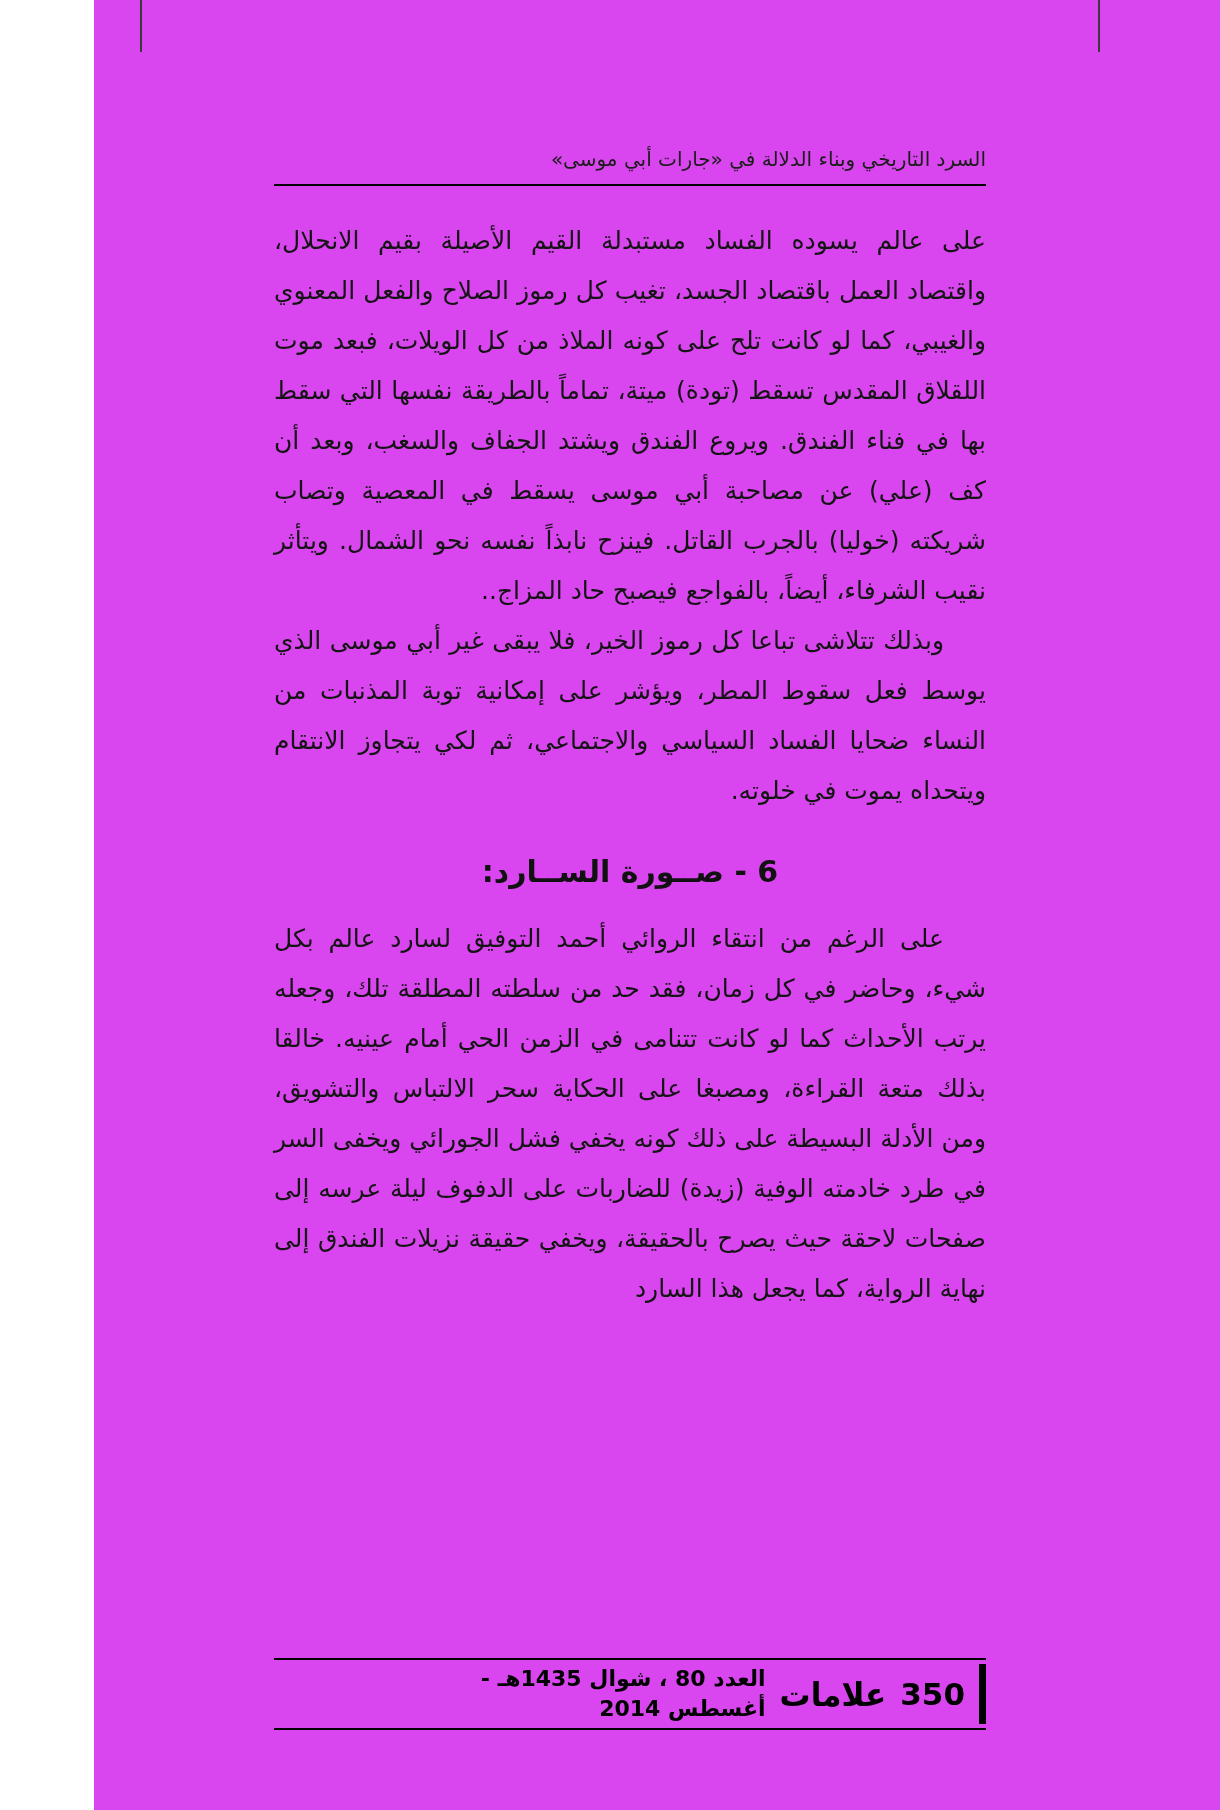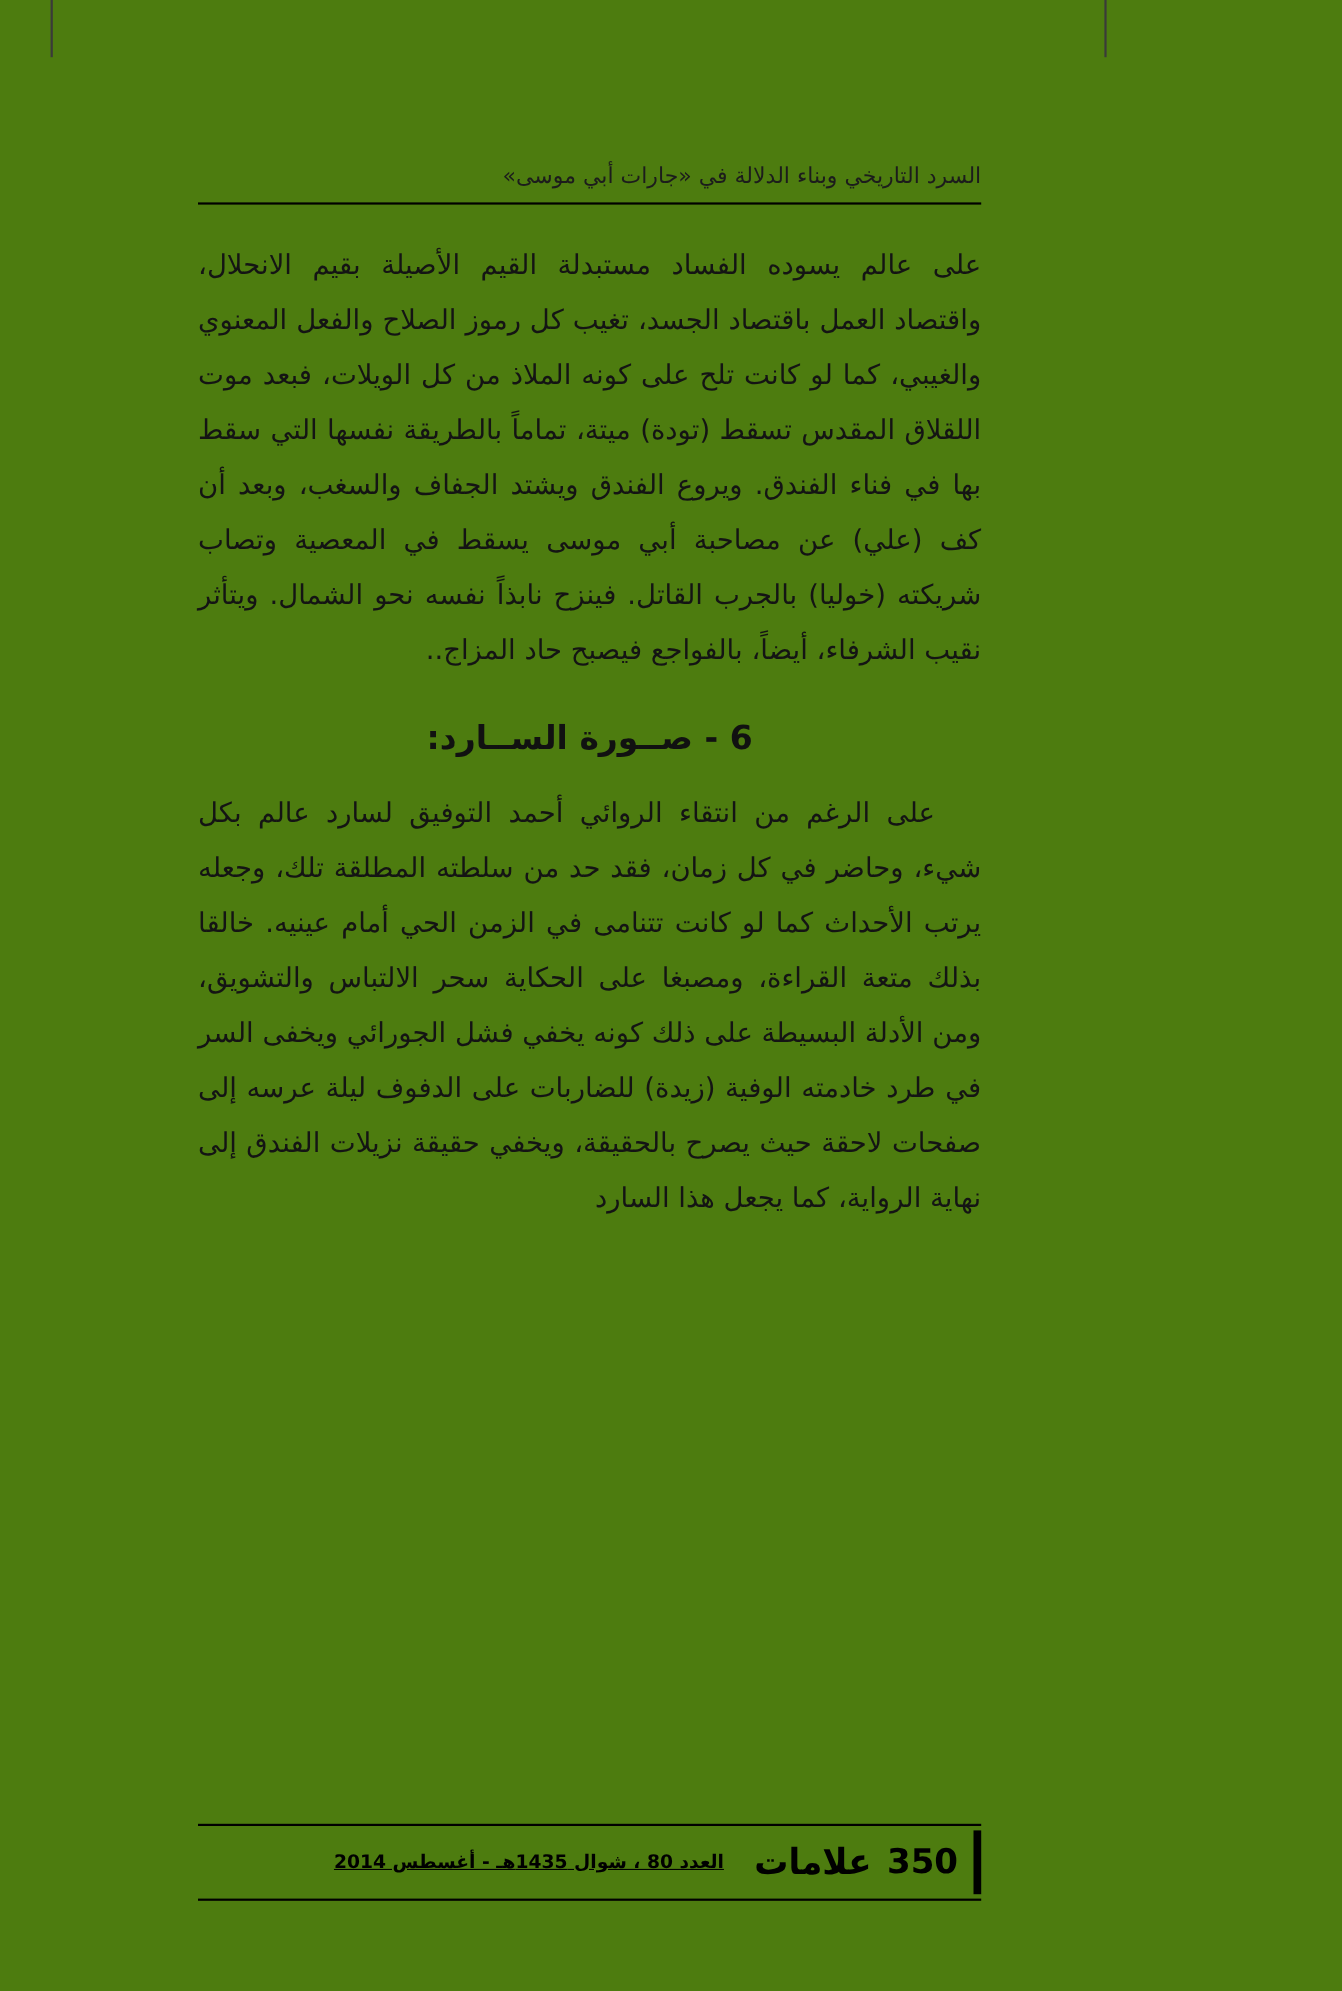--- a/index.html
+++ b/index.html
@@ -2,23 +2,23 @@
 <html lang="ar" dir="rtl"><head>
 <meta charset="utf-8">
 <style>
   html, body {
     margin: 0;
     padding: 0;
     background: #ffffff;
   }
   .page {
     position: relative;
-    width: 1220px;
+    width: 1126px;
     height: 1810px;
-    background: #4d7c0f;
+    background: #d946ef;
     font-family: "DejaVu Sans", sans-serif;
     color: #141414;
     overflow: hidden;
   }
   
   .crop {
     position: absolute;
     background: #3a3a3a;
   }
   .crop.tl { left: 46px; top: 0; width: 2px; height: 52px; }
@@ -97,48 +97,48 @@
     color: #000;
   }
   .journal-logo {
     font-size: 31px;
     font-weight: 900;
     letter-spacing: -1px;
     color: #000;
     transform: scaleY(1.05);
   }
   .issue-info {
-    font-size: 17px;
+    font-size: 22px;
     font-weight: bold;
     line-height: 30px;
     width: 368px;
     direction: rtl;
-    text-align: left;
+    text-align: right;
     color: #000;
-    text-decoration: underline;
   }
 </style>
 </head>
 <body>
 
 <div class="page">
 
   <div class="crop tl"></div>
   <div class="crop tr"></div>
 
   <div class="content">
 
     <header>
       <div class="running-head">السرد التاريخي وبناء الدلالة في «جارات أبي موسى»</div>
       <hr class="header-rule">
     </header>
 
     <main>
       <p class="para">على عالم يسوده الفساد مستبدلة القيم الأصيلة بقيم الانحلال، واقتصاد العمل باقتصاد الجسد، تغيب كل رموز الصلاح والفعل المعنوي والغيبي، كما لو كانت تلح على كونه الملاذ من كل الويلات، فبعد موت اللقلاق المقدس تسقط (تودة) ميتة، تماماً بالطريقة نفسها التي سقط بها في فناء الفندق. ويروع الفندق ويشتد الجفاف والسغب، وبعد أن كف (علي) عن مصاحبة أبي موسى يسقط في المعصية وتصاب شريكته (خوليا) بالجرب القاتل. فينزح نابذاً نفسه نحو الشمال. ويتأثر نقيب الشرفاء، أيضاً، بالفواجع فيصبح حاد المزاج..</p>
 
+      <p class="para indent">وبذلك تتلاشى تباعا كل رموز الخير، فلا يبقى غير أبي موسى الذي يوسط فعل سقوط المطر، ويؤشر على إمكانية توبة المذنبات من النساء ضحايا الفساد السياسي والاجتماعي، ثم لكي يتجاوز الانتقام ويتحداه يموت في خلوته.</p>
 
       <h2 class="section-heading">6 - صــورة الســارد:</h2>
 
       <p class="para indent">على الرغم من انتقاء الروائي أحمد التوفيق لسارد عالم بكل شيء، وحاضر في كل زمان، فقد حد من سلطته المطلقة تلك، وجعله يرتب الأحداث كما لو كانت تتنامى في الزمن الحي أمام عينيه. خالقا بذلك متعة القراءة، ومصبغا على الحكاية سحر الالتباس والتشويق، ومن الأدلة البسيطة على ذلك كونه يخفي فشل الجورائي ويخفى السر في طرد خادمته الوفية (زيدة) للضاربات على الدفوف ليلة عرسه إلى صفحات لاحقة حيث يصرح بالحقيقة، ويخفي حقيقة نزيلات الفندق إلى نهاية الرواية، كما يجعل هذا السارد</p>
     </main>
 
   </div>
 
   <footer class="page-footer">
     <div class="footer-inner">

